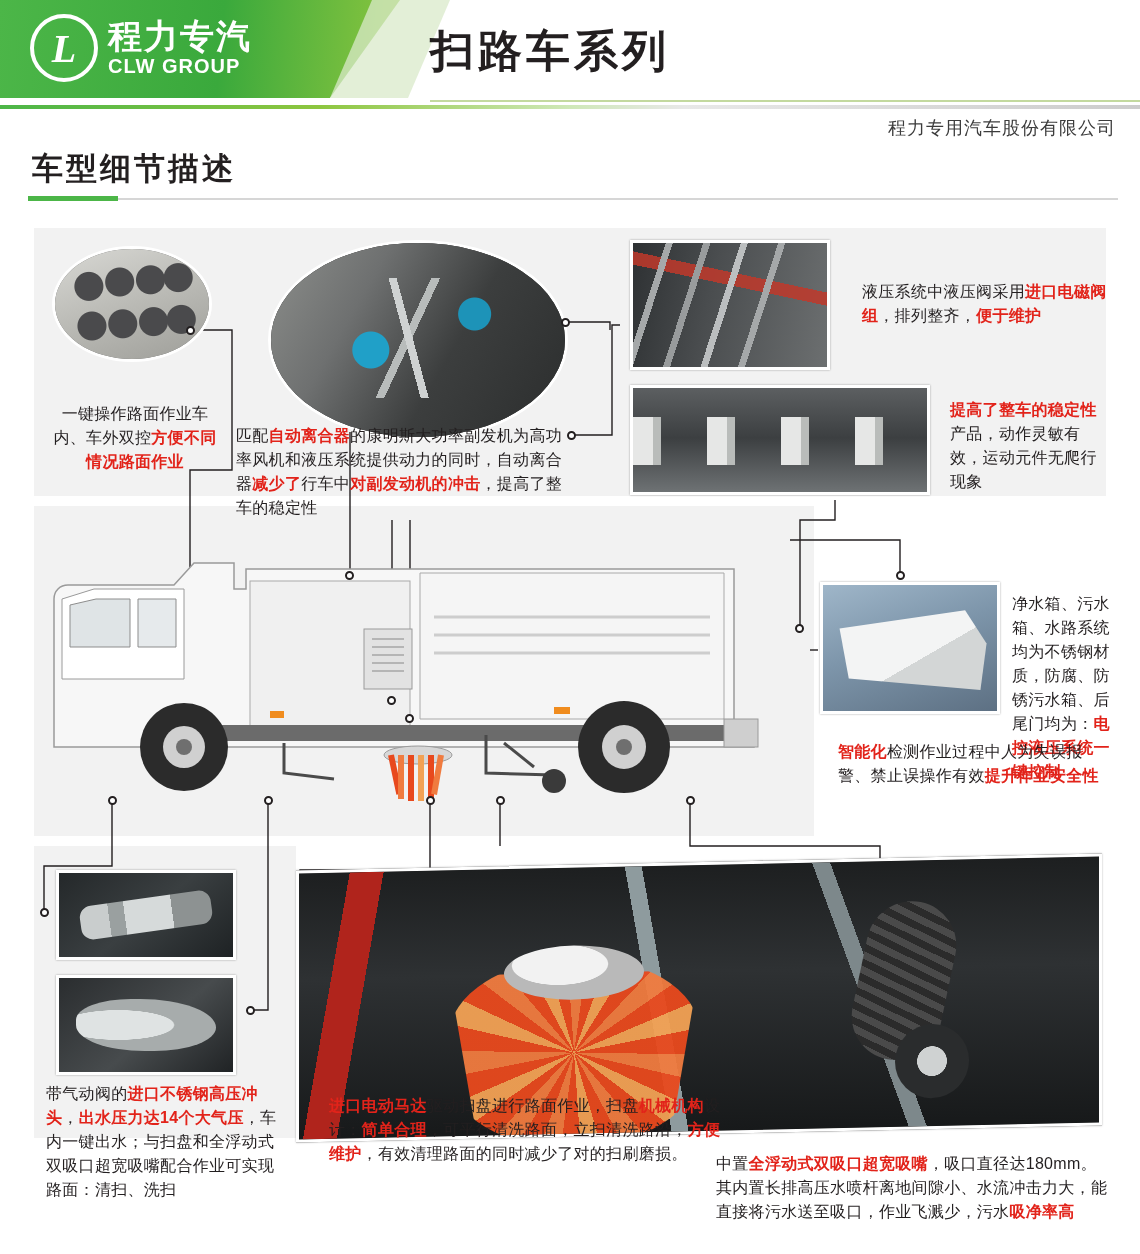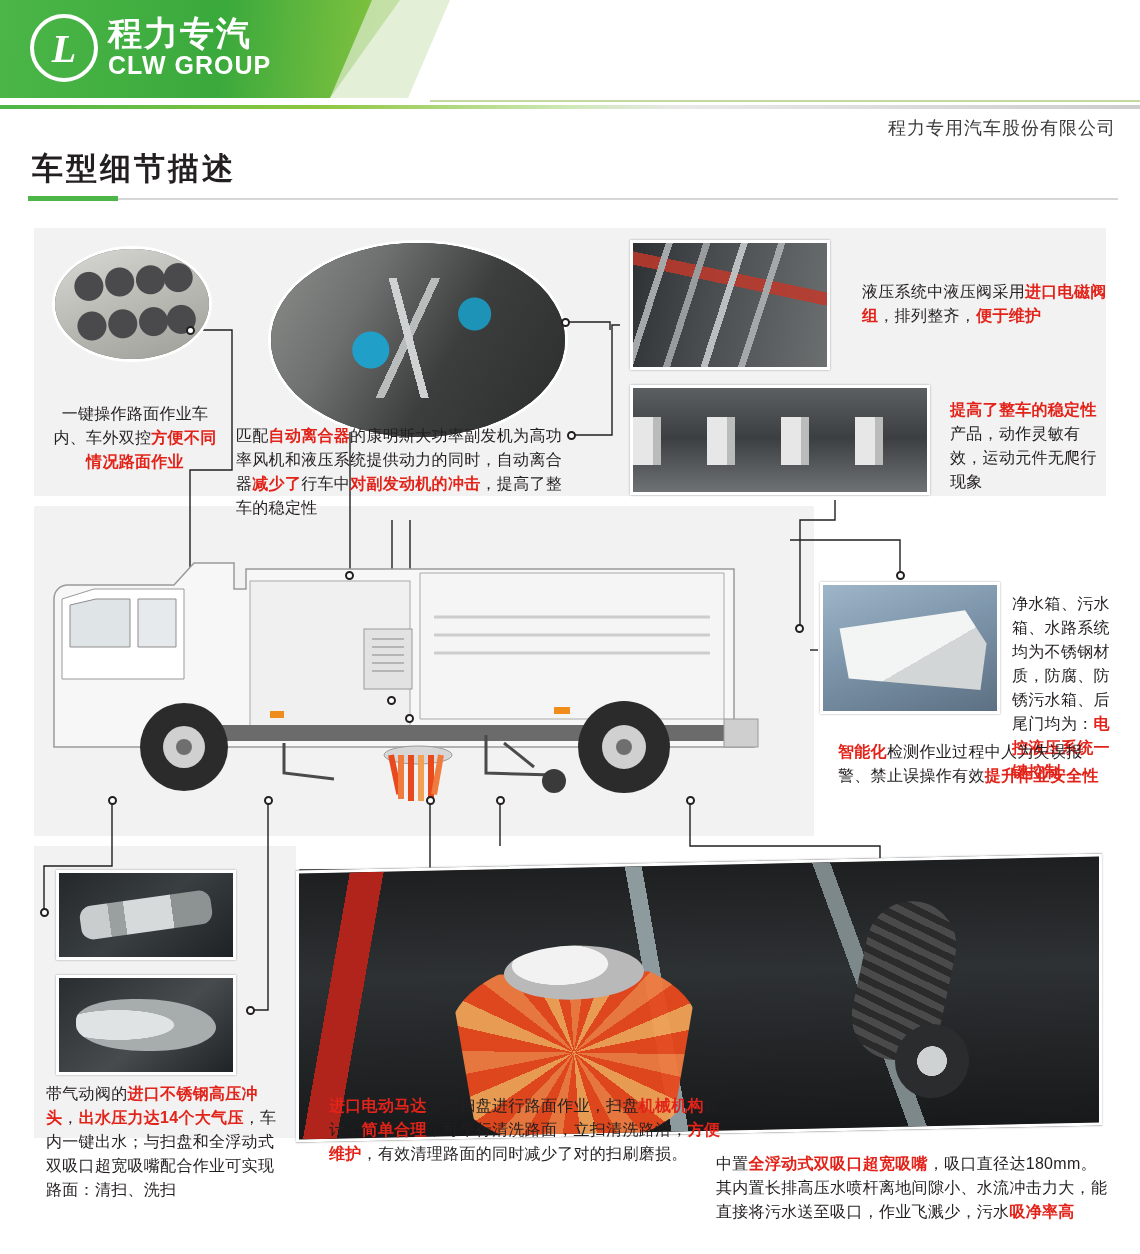--- a/index.html
+++ b/index.html
@@ -25,21 +25,21 @@
   .logo-wrap{position:absolute;left:30px;top:14px;display:flex;align-items:center;gap:10px;}
   .logo-mark{
     width:68px;height:68px;border-radius:50%;
     border:4px solid #ffffff;box-sizing:border-box;
     display:flex;align-items:center;justify-content:center;
     color:#ffffff;font-size:40px;font-weight:bold;font-style:italic;
     font-family:"Liberation Serif","DejaVu Serif",serif;
   }
   .logo-text{display:flex;flex-direction:column;justify-content:space-between;color:#fff;}
   .logo-cn{font-size:34px;font-weight:bold;letter-spacing:2px;line-height:1.05;}
-  .logo-en{font-size:25px;font-weight:bold;letter-spacing:1px;line-height:1.1;}
+  .logo-en{font-size:20px;font-weight:bold;letter-spacing:1px;line-height:1.1;}
   .header .title{
     position:absolute;left:430px;top:22px;
     font-size:44px;font-weight:bold;letter-spacing:4px;color:#231f20;
   }
   .header .rule{
     position:absolute;left:0;top:105px;width:1140px;height:4px;
     background:linear-gradient(90deg,#4cb648 0%,#8dc63f 28%,#cfe8b8 50%,#e8e8e8 60%,#cccccc 100%);
   }
   .header .rule2{
     position:absolute;left:430px;top:100px;width:710px;height:2px;background:#9bbf5f;opacity:.6;
@@ -151,20 +151,21 @@
 <div class="header">
   <div class="greenbar"></div>
   <div class="greenbar2"></div>
   <div class="logo-wrap">
     <div class="logo-mark">L</div>
     <div class="logo-text">
       <div class="logo-cn">程力专汽</div>
       <div class="logo-en">CLW GROUP</div>
     </div>
   </div>
+  <div class="title">扫路车系列</div>
   <div class="rule2"></div>
   <div class="rule"></div>
 </div>
 <div class="company">程力专用汽车股份有限公司</div>
 
 <div class="section-title">车型细节描述</div>
 <div class="section-underline"></div>
 <div class="section-underline2"></div>
 
 <div class="panel-grey p1"></div>

